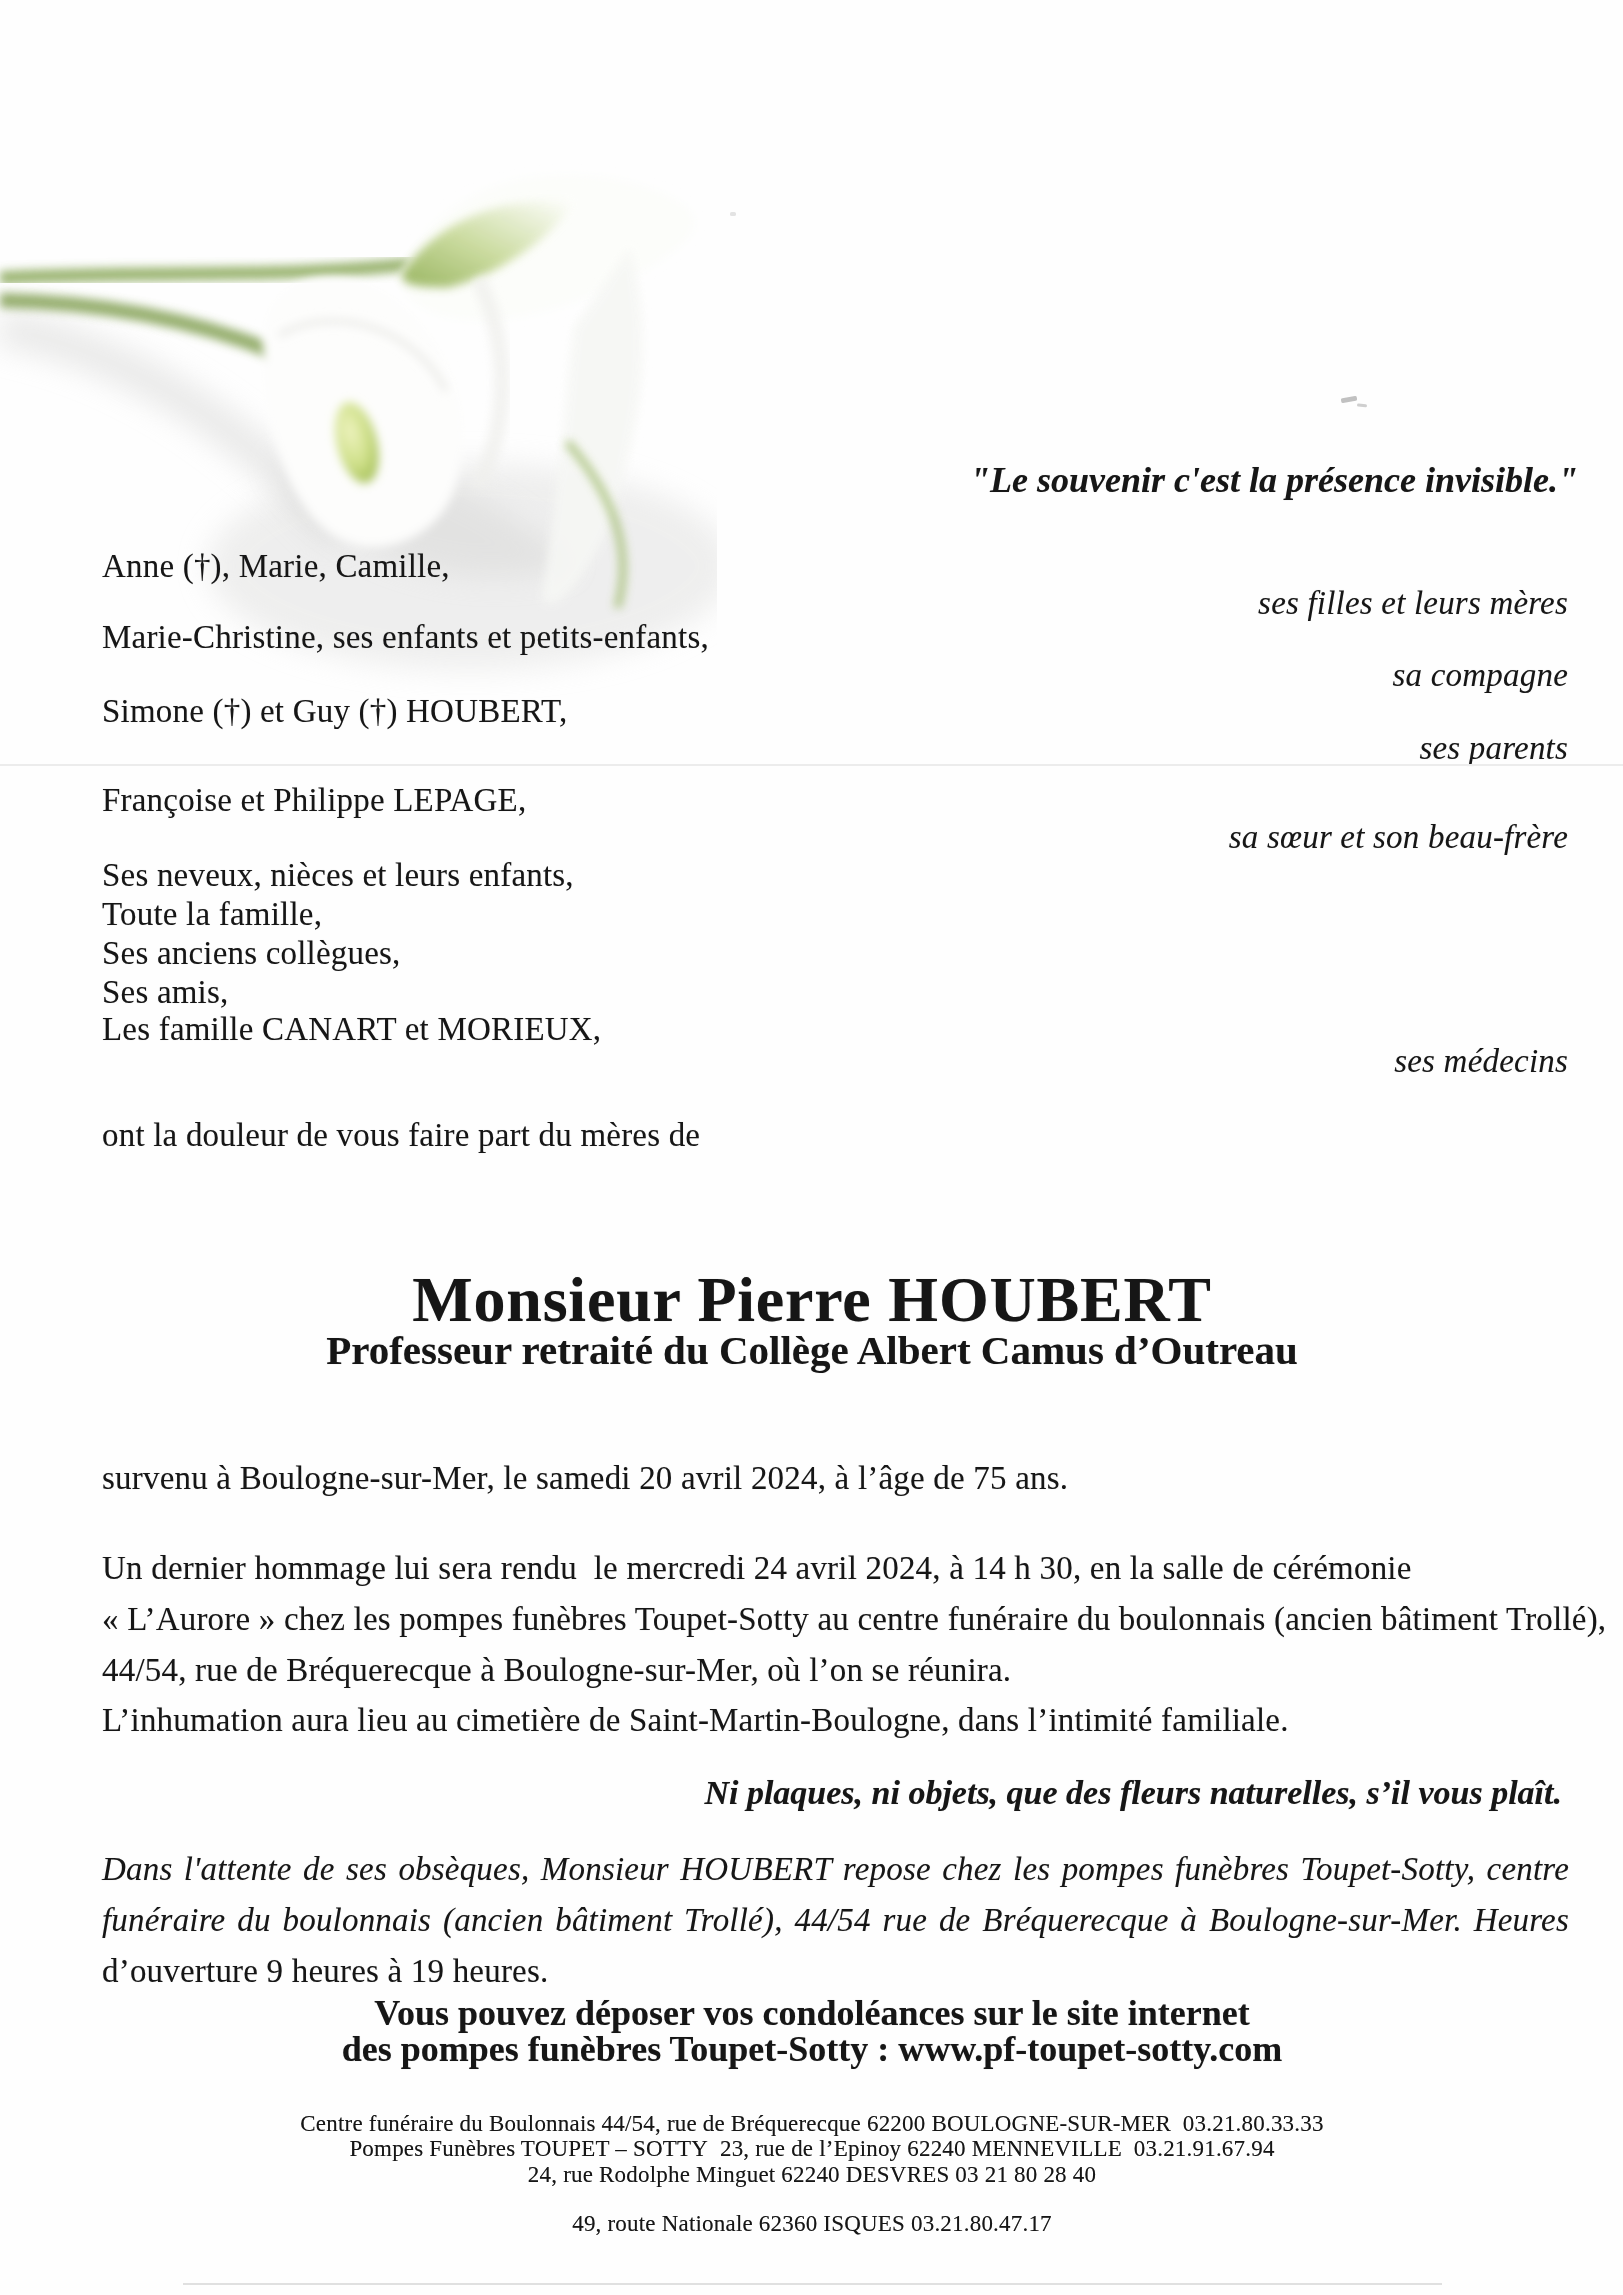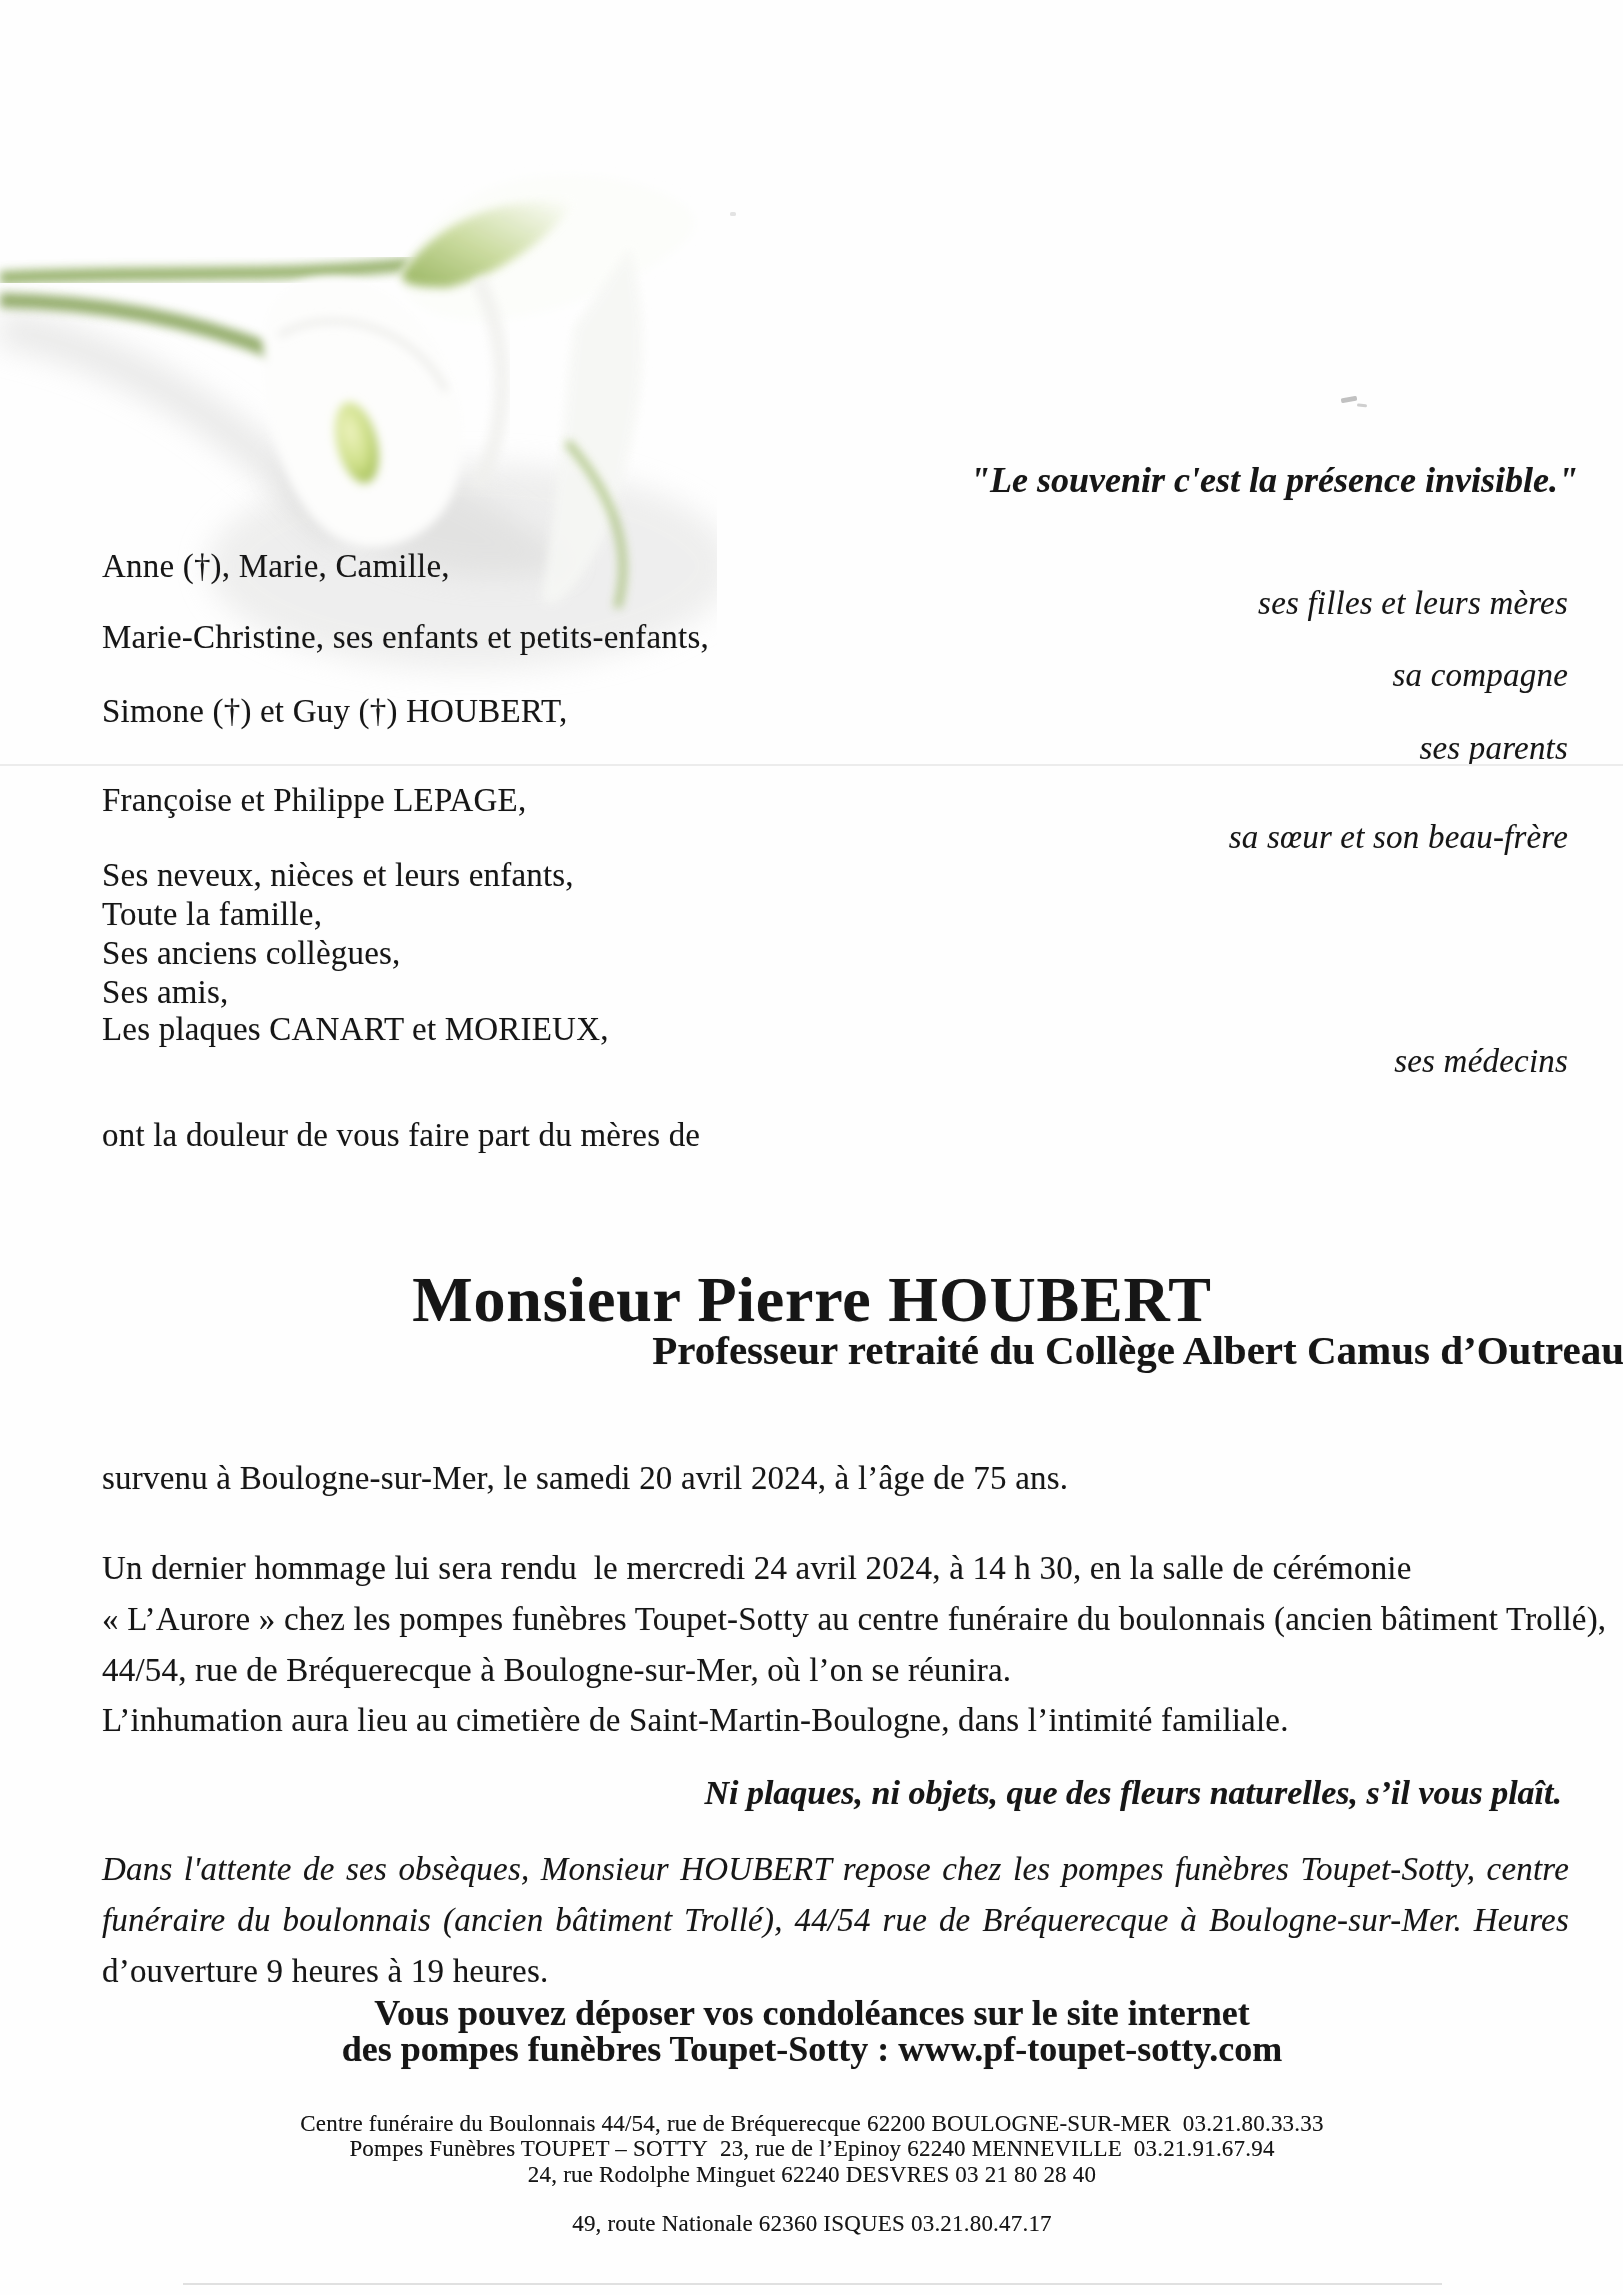--- a/index.html
+++ b/index.html
@@ -28,21 +28,21 @@
     white-space:nowrap;
   }
   .announce{left:102px;top:1117px;}
   .title{
     left:0;top:1263px;width:1624px;text-align:center;
     font-size:64px;font-weight:bold;letter-spacing:0.8px;
     text-shadow:0 0 0.8px rgba(0,0,0,0.35);
     white-space:nowrap;
   }
   .subtitle{
-    left:0;top:1326px;width:1624px;text-align:right;
+    left:0;top:1326px;width:1624px;text-align:center;
     font-size:41px;font-weight:bold;
     text-shadow:0 0 0.8px rgba(0,0,0,0.3);
     white-space:nowrap;
   }
   .para-line{left:102px;width:1467px;}
   .jline{white-space:normal;text-align:justify;font-style:italic;}
   .jline::after{content:"";display:inline-block;width:100%;}
   .flowers-note{
     right:62px;top:1774px;
     font-size:34px;font-weight:bold;font-style:italic;
@@ -115,21 +115,21 @@
 
   <div class="abs scan-line" style="left:0;top:764px;width:1624px;"></div>
 
   <div class="abs txt left-col" style="top:782px">Françoise et Philippe LEPAGE,</div>
   <div class="abs txt right-col" style="top:819px">sa sœur et son beau-frère</div>
 
   <div class="abs txt left-col" style="top:857px">Ses neveux, nièces et leurs enfants,</div>
   <div class="abs txt left-col" style="top:896px">Toute la famille,</div>
   <div class="abs txt left-col" style="top:935px">Ses anciens collègues,</div>
   <div class="abs txt left-col" style="top:974px">Ses amis,</div>
-  <div class="abs txt left-col" style="top:1011px">Les plaques CANART et MORIEUX,</div>
+  <div class="abs txt left-col" style="top:1011px">Les famille CANART et MORIEUX,</div>
   <div class="abs txt right-col" style="top:1043px">ses médecins</div>
 
   <div class="abs txt announce">ont la douleur de vous faire part du mères de</div>
 
   <div class="abs title">Monsieur Pierre HOUBERT</div>
   <div class="abs subtitle">Professeur retraité du Collège Albert Camus d’Outreau</div>
 
   <div class="abs txt para-line" style="top:1460px">survenu à Boulogne-sur-Mer, le samedi 20 avril 2024, à l’âge de 75 ans.</div>
 
   <div class="abs txt para-line" style="top:1550px">Un dernier hommage lui sera rendu&nbsp; le mercredi 24 avril 2024, à 14 h 30, en la salle de cérémonie</div>

